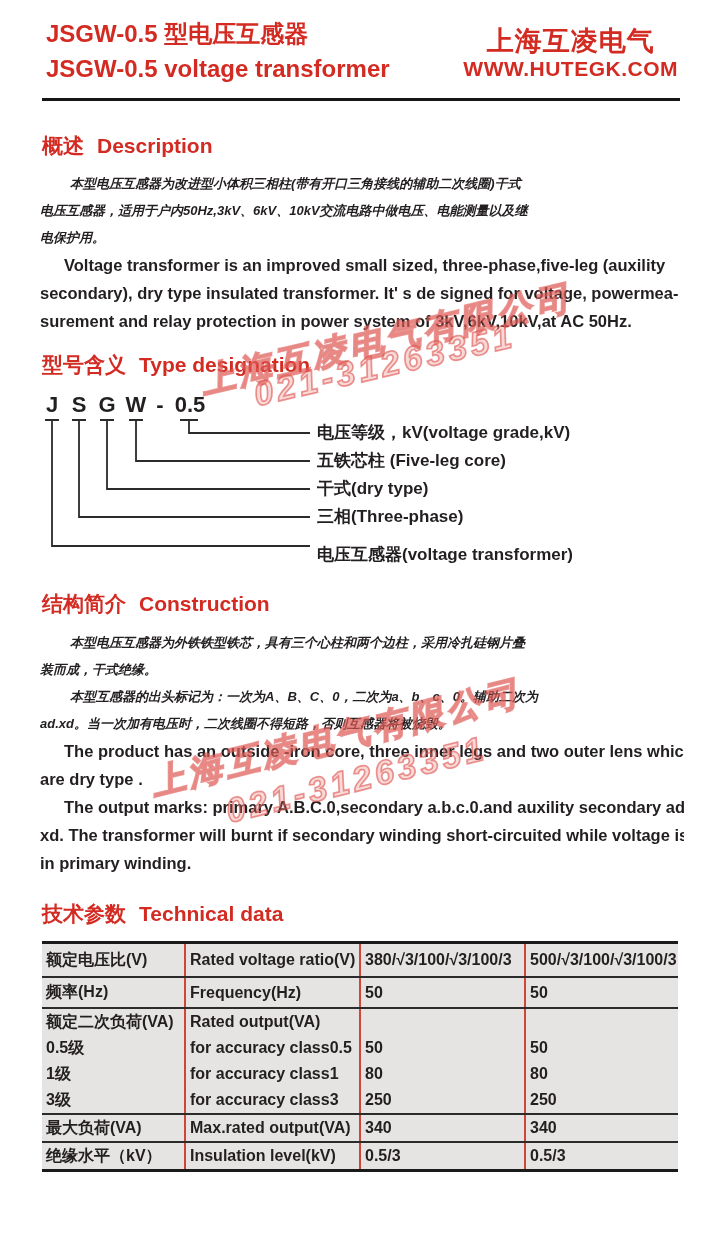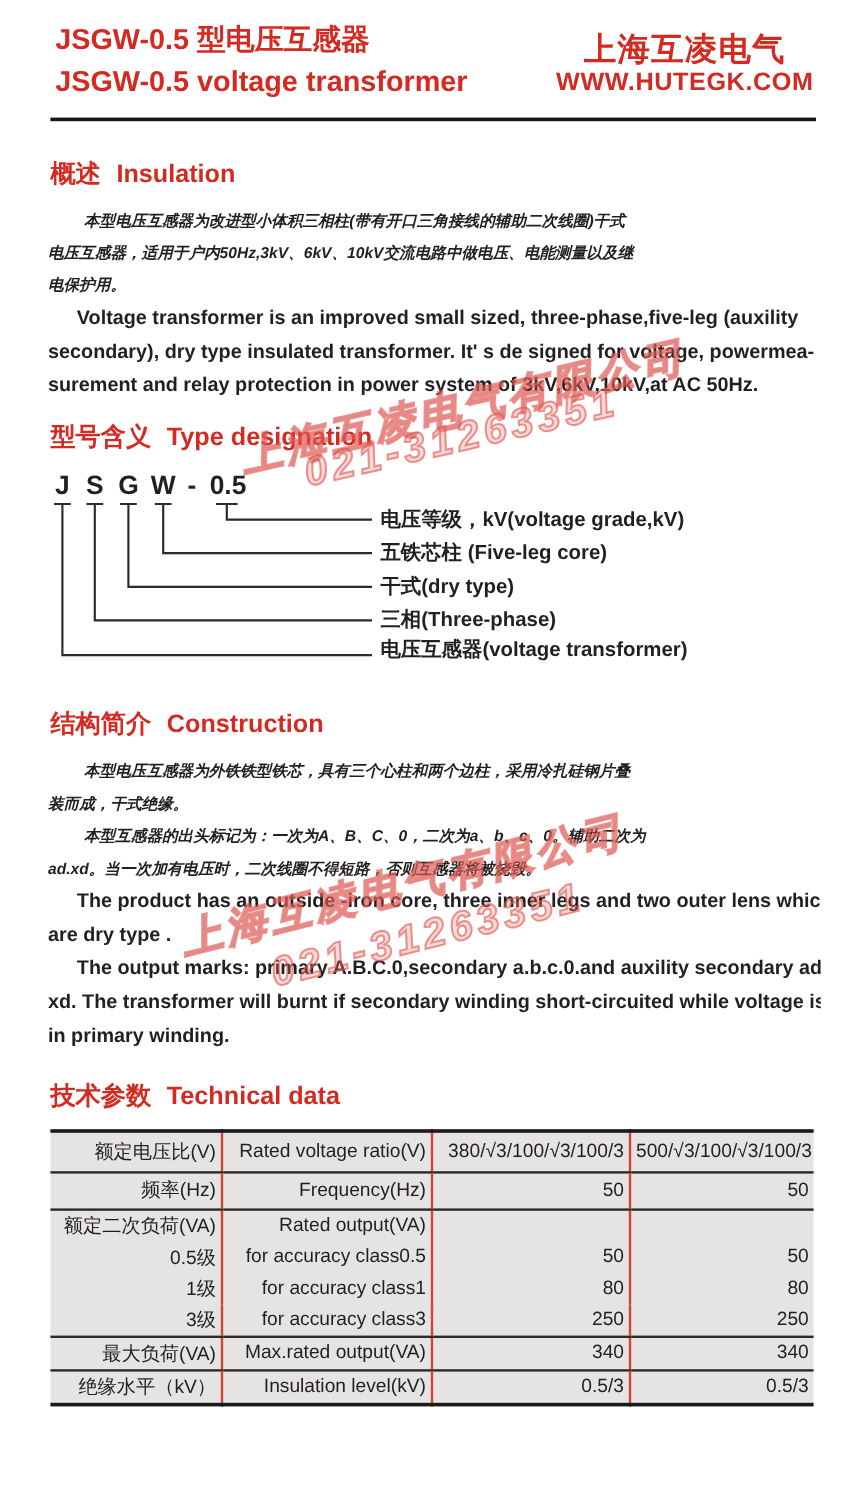--- a/index.html
+++ b/index.html
@@ -35,22 +35,22 @@
   #p-desc-zh{margin-top:12px;}
   #p-con-zh1{margin-top:13px;}
   
   .diagram{position:relative;height:173px;margin-top:13px;}
   .diagram svg{position:absolute;left:0;top:0;}
   .model-letter{position:absolute;top:2px;font-size:22px;font-weight:bold;transform:translateX(-50%);white-space:nowrap;}
   .diagram-label{position:absolute;left:317px;font-size:17px;line-height:20px;font-weight:bold;white-space:nowrap;}
   
   table.tech{border-collapse:collapse;table-layout:fixed;margin:15px 0 0 42px;width:636px;
     background:var(--tbl-bg);border-top:3px solid #1b1b1b;border-bottom:3px solid #1b1b1b;}
-  table.tech td{border-left:2px solid var(--grid-red);font-weight:normal;font-size:16px;
-    text-align:right;vertical-align:middle;padding:1px 4px;overflow:hidden;white-space:nowrap;}
+  table.tech td{border-left:2px solid var(--grid-red);font-weight:bold;font-size:16px;
+    text-align:left;vertical-align:middle;padding:1px 4px;overflow:hidden;white-space:nowrap;}
   table.tech td:first-child{border-left:none;}
   tr.hline td{border-bottom:2px solid #2b2b2b;}
   tr.r-tall td{height:30px;}
   tr.r-med td{height:27px;}
   tr.r-grp td{height:24px;}
   tr.r-low td{height:24px;margin-left:14px;}
   
   .wm{position:absolute;transform-origin:0 0;font-weight:bold;font-style:italic;white-space:nowrap;
     font-size:34px;letter-spacing:4px;z-index:5;
     color:rgba(233,118,112,0.28);-webkit-text-stroke:1.7px rgba(221,85,80,0.62);}
@@ -63,21 +63,21 @@
     <div class="title-zh">JSGW-0.5 型电压互感器</div>
     <div class="title-en">JSGW-0.5 voltage transformer</div>
   </div>
   <div class="brand">
     <div class="logo">上海互凌电气</div>
     <div class="website">WWW.HUTEGK.COM</div>
   </div>
 </div>
 <div class="rule"></div>
 
-<h2 class="sec" id="desc-h"><span>概述</span><span class="en-part">Insulation</span></h2>
+<h2 class="sec" id="desc-h"><span>概述</span><span class="en-part">Description</span></h2>
 <div class="para zh" id="p-desc-zh">本型电压互感器为改进型小体积三相柱(带有开口三角接线的辅助二次线圈)干式
 电压互感器，适用于户内50Hz,3kV、6kV、10kV交流电路中做电压、电能测量以及继
 电保护用。</div>
 <div class="para en" id="p-desc-en">Voltage transformer is an improved small sized, three-phase,five-leg (auxility
 secondary), dry type insulated transformer. It' s de signed for voltage, powermea-
 surement and relay protection in power system of 3kV,6kV,10kV,at AC 50Hz.</div>
 
 <h2 class="sec" id="type-h"><span>型号含义</span><span class="en-part">Type designation</span></h2>
 
 <div class="diagram">
@@ -93,21 +93,21 @@
   <span class="model-letter" style="left:52px">J</span>
   <span class="model-letter" style="left:79px">S</span>
   <span class="model-letter" style="left:107px">G</span>
   <span class="model-letter" style="left:136px">W</span>
   <span class="model-letter" style="left:160px">-</span>
   <span class="model-letter" style="left:190px">0.5</span>
   <div class="diagram-label" style="top:61px">五铁芯柱 (Five-leg core)</div>
   <div class="diagram-label" style="top:33px">电压等级，kV(voltage grade,kV)</div>
   <div class="diagram-label" style="top:89px">干式(dry type)</div>
   <div class="diagram-label" style="top:117px">三相(Three-phase)</div>
-  <div class="diagram-label" style="top:142px">电压互感器(voltage transformer)</div>
+  <div class="diagram-label" style="top:155px">电压互感器(voltage transformer)</div>
 </div>
 
 <h2 class="sec" id="con-h"><span>结构简介</span><span class="en-part">Construction</span></h2>
 <div class="para zh" id="p-con-zh1">本型电压互感器为外铁铁型铁芯，具有三个心柱和两个边柱，采用冷扎硅钢片叠
 装而成，干式绝缘。</div>
 <div class="para zh" id="p-con-zh2">本型互感器的出头标记为：一次为A、B、C、0，二次为a、b、c、0。辅助二次为
 ad.xd。当一次加有电压时，二次线圈不得短路，否则互感器将被烧毁。</div>
 <div class="para en" id="p-con-en1">The product has an outside -iron core, three inner legs and two outer lens which
 are dry type .</div>
 <div class="para en" id="p-con-en2">The output marks: primary A.B.C.0,secondary a.b.c.0.and auxility secondary ad,

